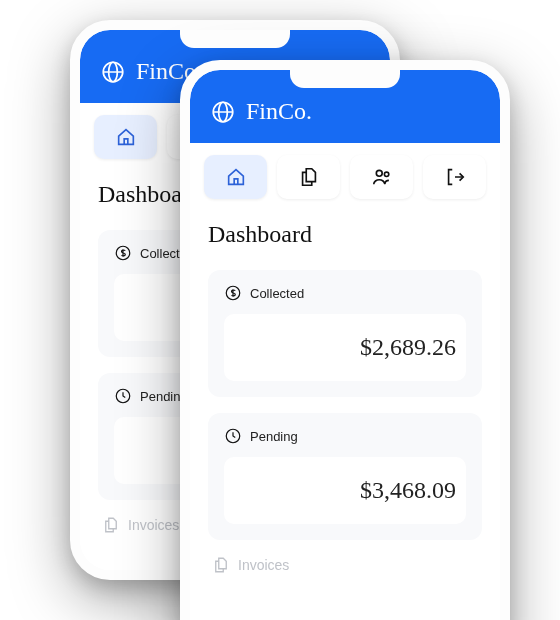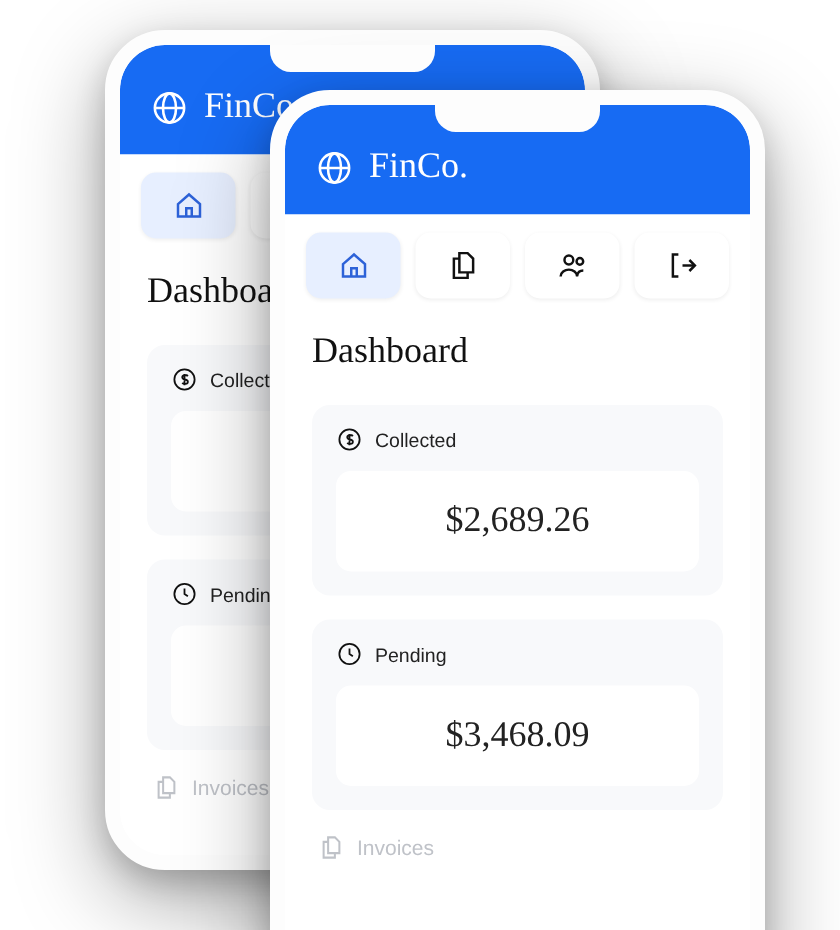--- a/index.html
+++ b/index.html
@@ -121,21 +121,21 @@
     gap: 8px;
     font-family: -apple-system, Helvetica, Arial, sans-serif;
     font-size: 13px;
     color: #222;
   }
   .card-head svg { width: 18px; height: 18px; }
   .card-body {
     background: #fff;
     border-radius: 10px;
     padding: 20px 10px;
-    text-align: center;
+    text-align: right;
     font-family: Georgia, serif;
     font-size: 24px;
     color: #222;
   }
   .section-head {
     display: flex;
     align-items: center;
     gap: 8px;
     font-family: -apple-system, Helvetica, Arial, sans-serif;
     font-size: 14px;

